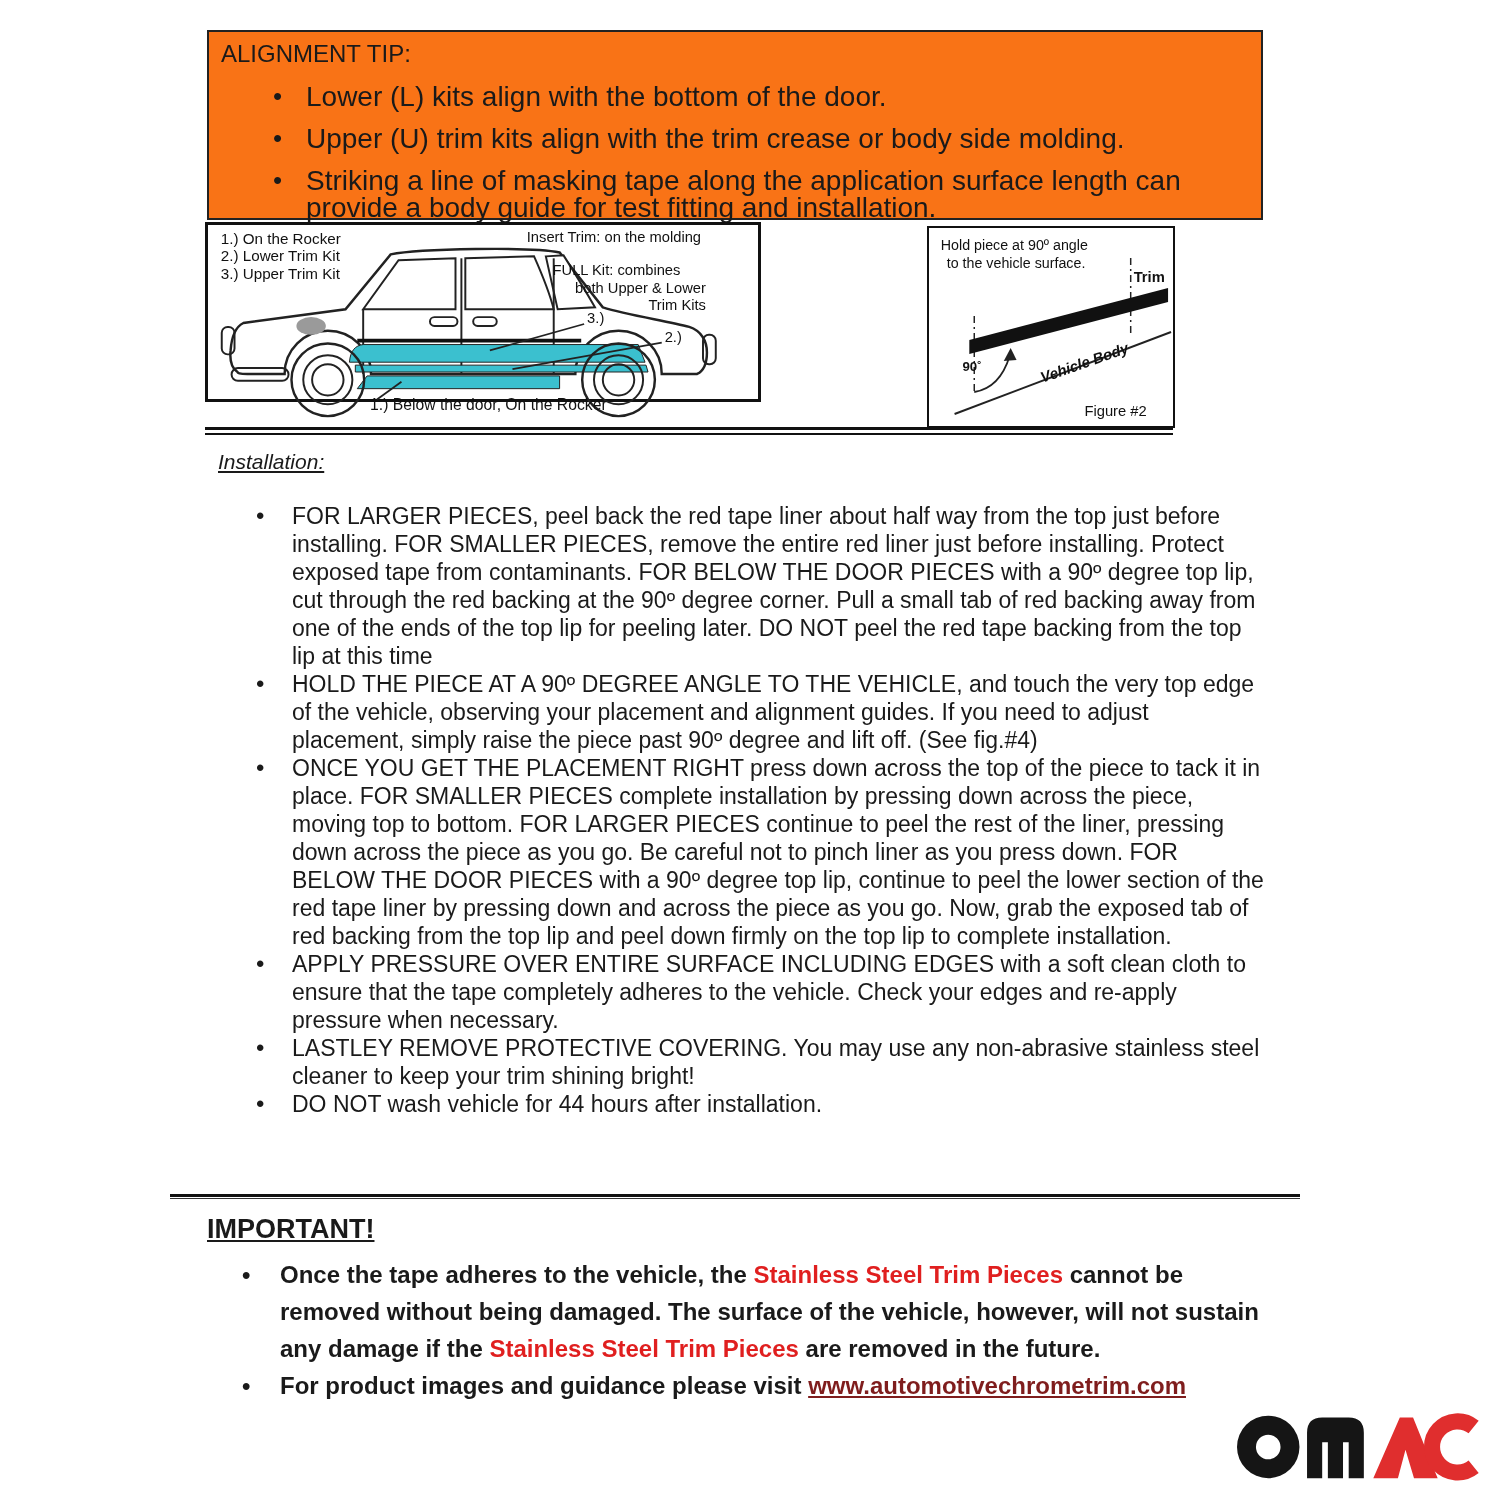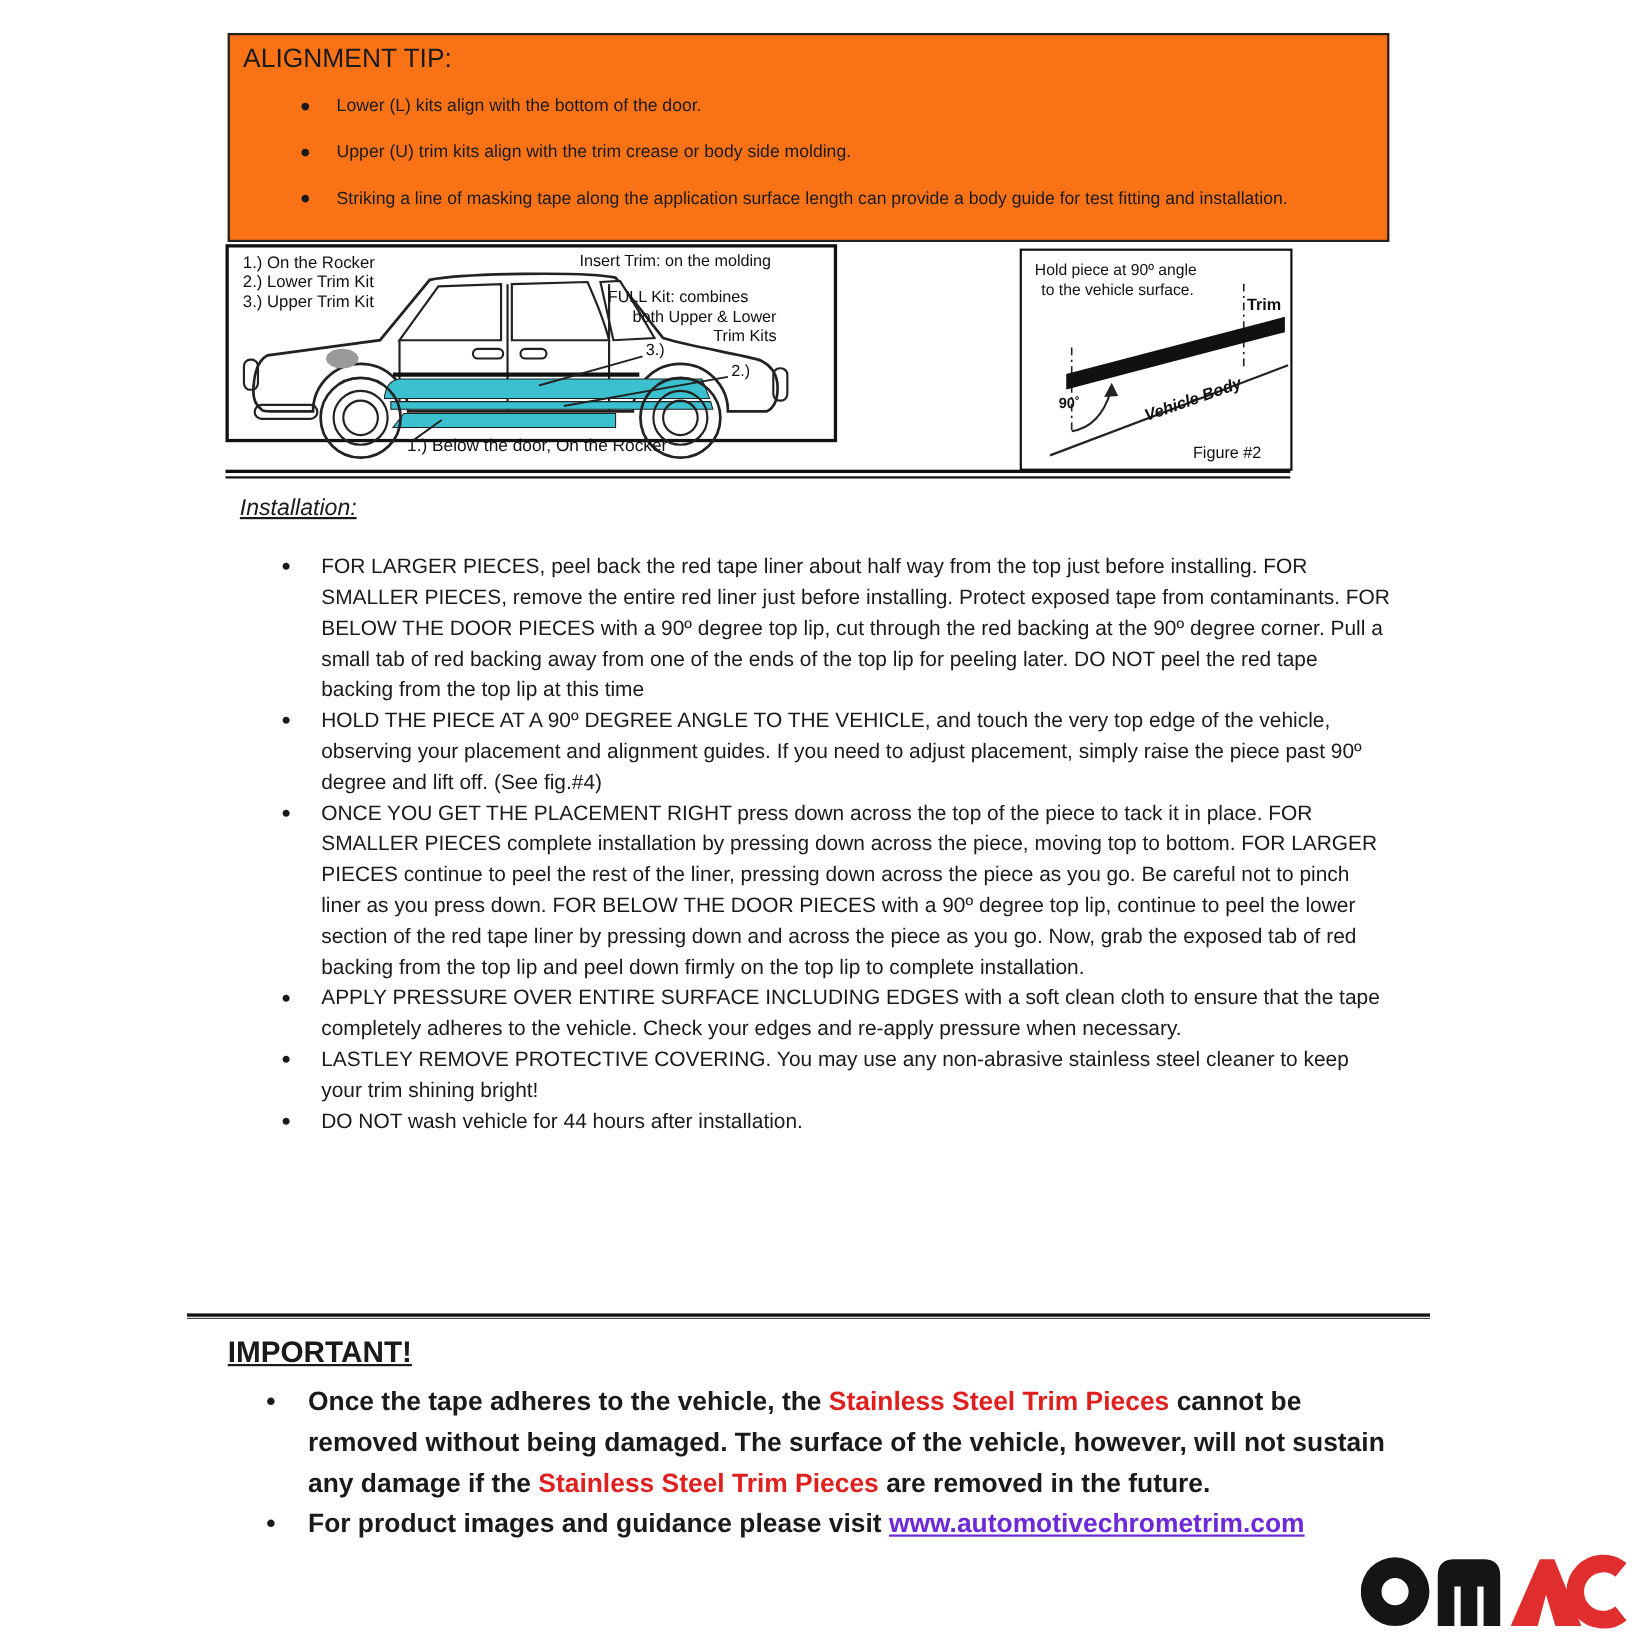--- a/index.html
+++ b/index.html
@@ -10,21 +10,21 @@
   }
   
   .tip-box{
     position:absolute;left:207px;top:30px;width:1056px;height:190px;
     background:#f97316;border:2px solid #222;box-sizing:border-box;
     padding:8px 14px 0 12px;
   }
   .tip-title{font-size:24px;}
   .tip-box ul{list-style:none;margin:15px 0 0 0;padding:0 4px 0 50px;}
   .tip-box li{position:relative;padding-left:35px;margin-bottom:15px;
-    font-size:16px;line-height:27px;}
+    font-size:28px;line-height:27px;}
   .tip-box li::before{content:"•";position:absolute;left:2px;top:0;font-size:26px;}
   
   .car-box{
     position:absolute;left:205px;top:222px;width:556px;height:180px;
     border:3px solid #111;box-sizing:border-box;background:#fff;
   }
   .fig-box{
     position:absolute;left:927px;top:226px;width:248px;height:202px;
     border:2px solid #111;box-sizing:border-box;background:#fff;
   }
@@ -33,38 +33,38 @@
     border-top:3px solid #111;border-bottom:2px solid #111;
   }
   
   .inst-heading{
     position:absolute;left:207px;top:450px;font-size:21px;font-style:italic;
     text-decoration:underline;
     margin-left:11px;
   }
   .inst-list{position:absolute;left:252px;top:502px;width:1014px;
     list-style:none;margin:0;padding:0;}
-  .inst-list li{position:relative;padding-left:40px;font-size:19px;line-height:28px;}
+  .inst-list li{position:relative;padding-left:40px;font-size:23px;line-height:28px;}
   .inst-list li::before{content:"•";position:absolute;left:4px;top:0;font-size:24px;}
   
   .rule{
     position:absolute;left:170px;top:1194px;width:1130px;height:1px;
     border-top:3px solid #111;border-bottom:1px solid #333;
   }
   .imp-heading{
     position:absolute;left:207px;top:1214px;font-size:27px;
     font-weight:bold;text-decoration:underline;
   }
   .imp-list{position:absolute;left:238px;top:1256px;width:1036px;
     list-style:none;margin:0;padding:0;}
   .imp-list li{position:relative;padding-left:42px;font-size:24px;font-weight:bold;
     line-height:37px;}
   .imp-list li::before{content:"•";position:absolute;left:4px;top:0;font-size:24px;}
   .red-text{color:#e01f1f;}
-  .site-link{color:#6d28d9;text-decoration:underline;font-weight:bold;margin-top:44px;}
+  .site-link{color:#7f1d1d;text-decoration:underline;font-weight:bold;margin-top:44px;}
   
   .logo{position:absolute;left:1237px;top:1410px;width:248px;height:72px;}
   
   .dsvg text{font-family:"Liberation Sans","DejaVu Sans",sans-serif;fill:#111;}
 </style>
 </head>
 <body>
 
 <div class="tip-box">
   <div class="tip-title">ALIGNMENT TIP:</div>

